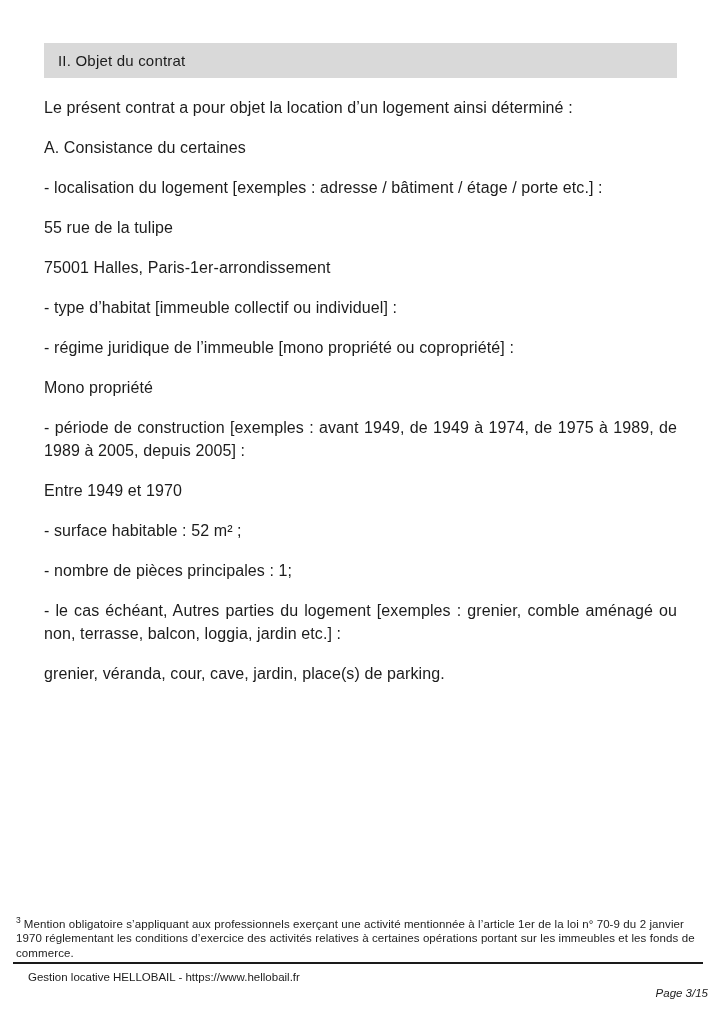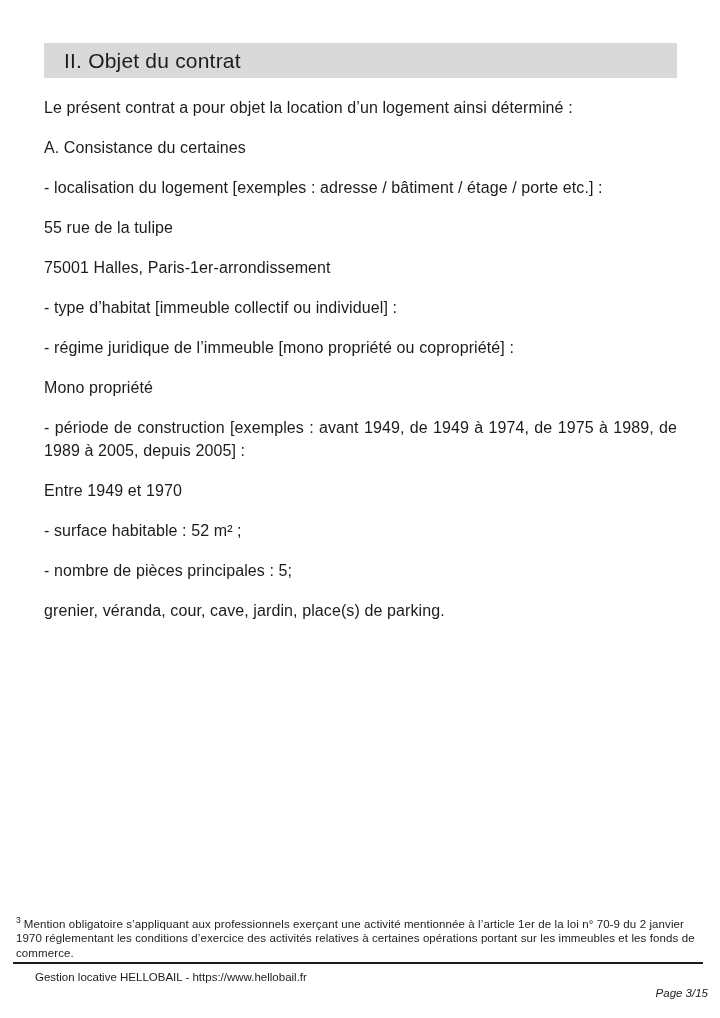--- a/index.html
+++ b/index.html
@@ -14,22 +14,22 @@
   }
 
   .title-bar {
     position: absolute;
     left: 44px;
     top: 43px;
     width: 633px;
     height: 35px;
     background: var(--bar-bg, #d9d9d9);
     box-sizing: border-box;
-    padding-left: 20px;
-    font-size: 21px;
+    padding-left: 14px;
+    font-size: 15px;
     line-height: 35px;
     letter-spacing: 0.2px;
     white-space: nowrap;
   }
 
   .content {
     position: absolute;
     left: 44px;
     top: 96px;
     width: 633px;
@@ -64,21 +64,21 @@
   .footer-rule {
     position: absolute;
     left: 13px;
     top: 962px;
     width: 690px;
     height: 2px;
     background: var(--rule-color, #1a1a1a);
   }
   .footer-brand {
     position: absolute;
-    left: 35px;
+    left: 28px;
     top: 971px;
     font-size: 11.5px;
     line-height: 13px;
     white-space: nowrap;
   }
   .page-number {
     position: absolute;
     right: 12px;
     top: 987px;
     font-size: 11.5px;
@@ -99,21 +99,22 @@
   <p>A. Consistance du certaines</p>
   <p>- localisation du logement [exemples : adresse / bâtiment / étage / porte etc.] :</p>
   <p>55 rue de la tulipe</p>
   <p>75001 Halles, Paris-1er-arrondissement</p>
   <p>- type d’habitat [immeuble collectif ou individuel] :</p>
   <p>- régime juridique de l’immeuble [mono propriété ou copropriété] :</p>
   <p>Mono propriété</p>
   <p class="justify">- période de construction [exemples : avant 1949, de 1949 à 1974, de 1975 à 1989, de 1989 à 2005, depuis 2005] :</p>
   <p>Entre 1949 et 1970</p>
   <p>- surface habitable : 52 m² ;</p>
-  <p>- nombre de pièces principales : 5;</p>
+  <p>- nombre de pièces principales : 1;</p>
+  <p class="justify">- le cas échéant, Autres parties du logement [exemples : grenier, comble aménagé ou non, terrasse, balcon, loggia, jardin etc.] :</p>
   <p>grenier, véranda, cour, cave, jardin, place(s) de parking.</p>
 </div>
 
 <p class="footnote">
   <sup>3</sup><span>Mention obligatoire s’appliquant aux professionnels exerçant une activité mentionnée à l’article 1er de la loi n° 70-9 du 2 janvier 1970 réglementant les conditions d’exercice des activités relatives à certaines opérations portant sur les immeubles et les fonds de commerce.</span>
 </p>
 
 <div class="footer-rule"></div>
 <div class="footer-brand">Gestion locative HELLOBAIL - https://www.hellobail.fr</div>
 <div class="page-number">Page 3/15</div>

